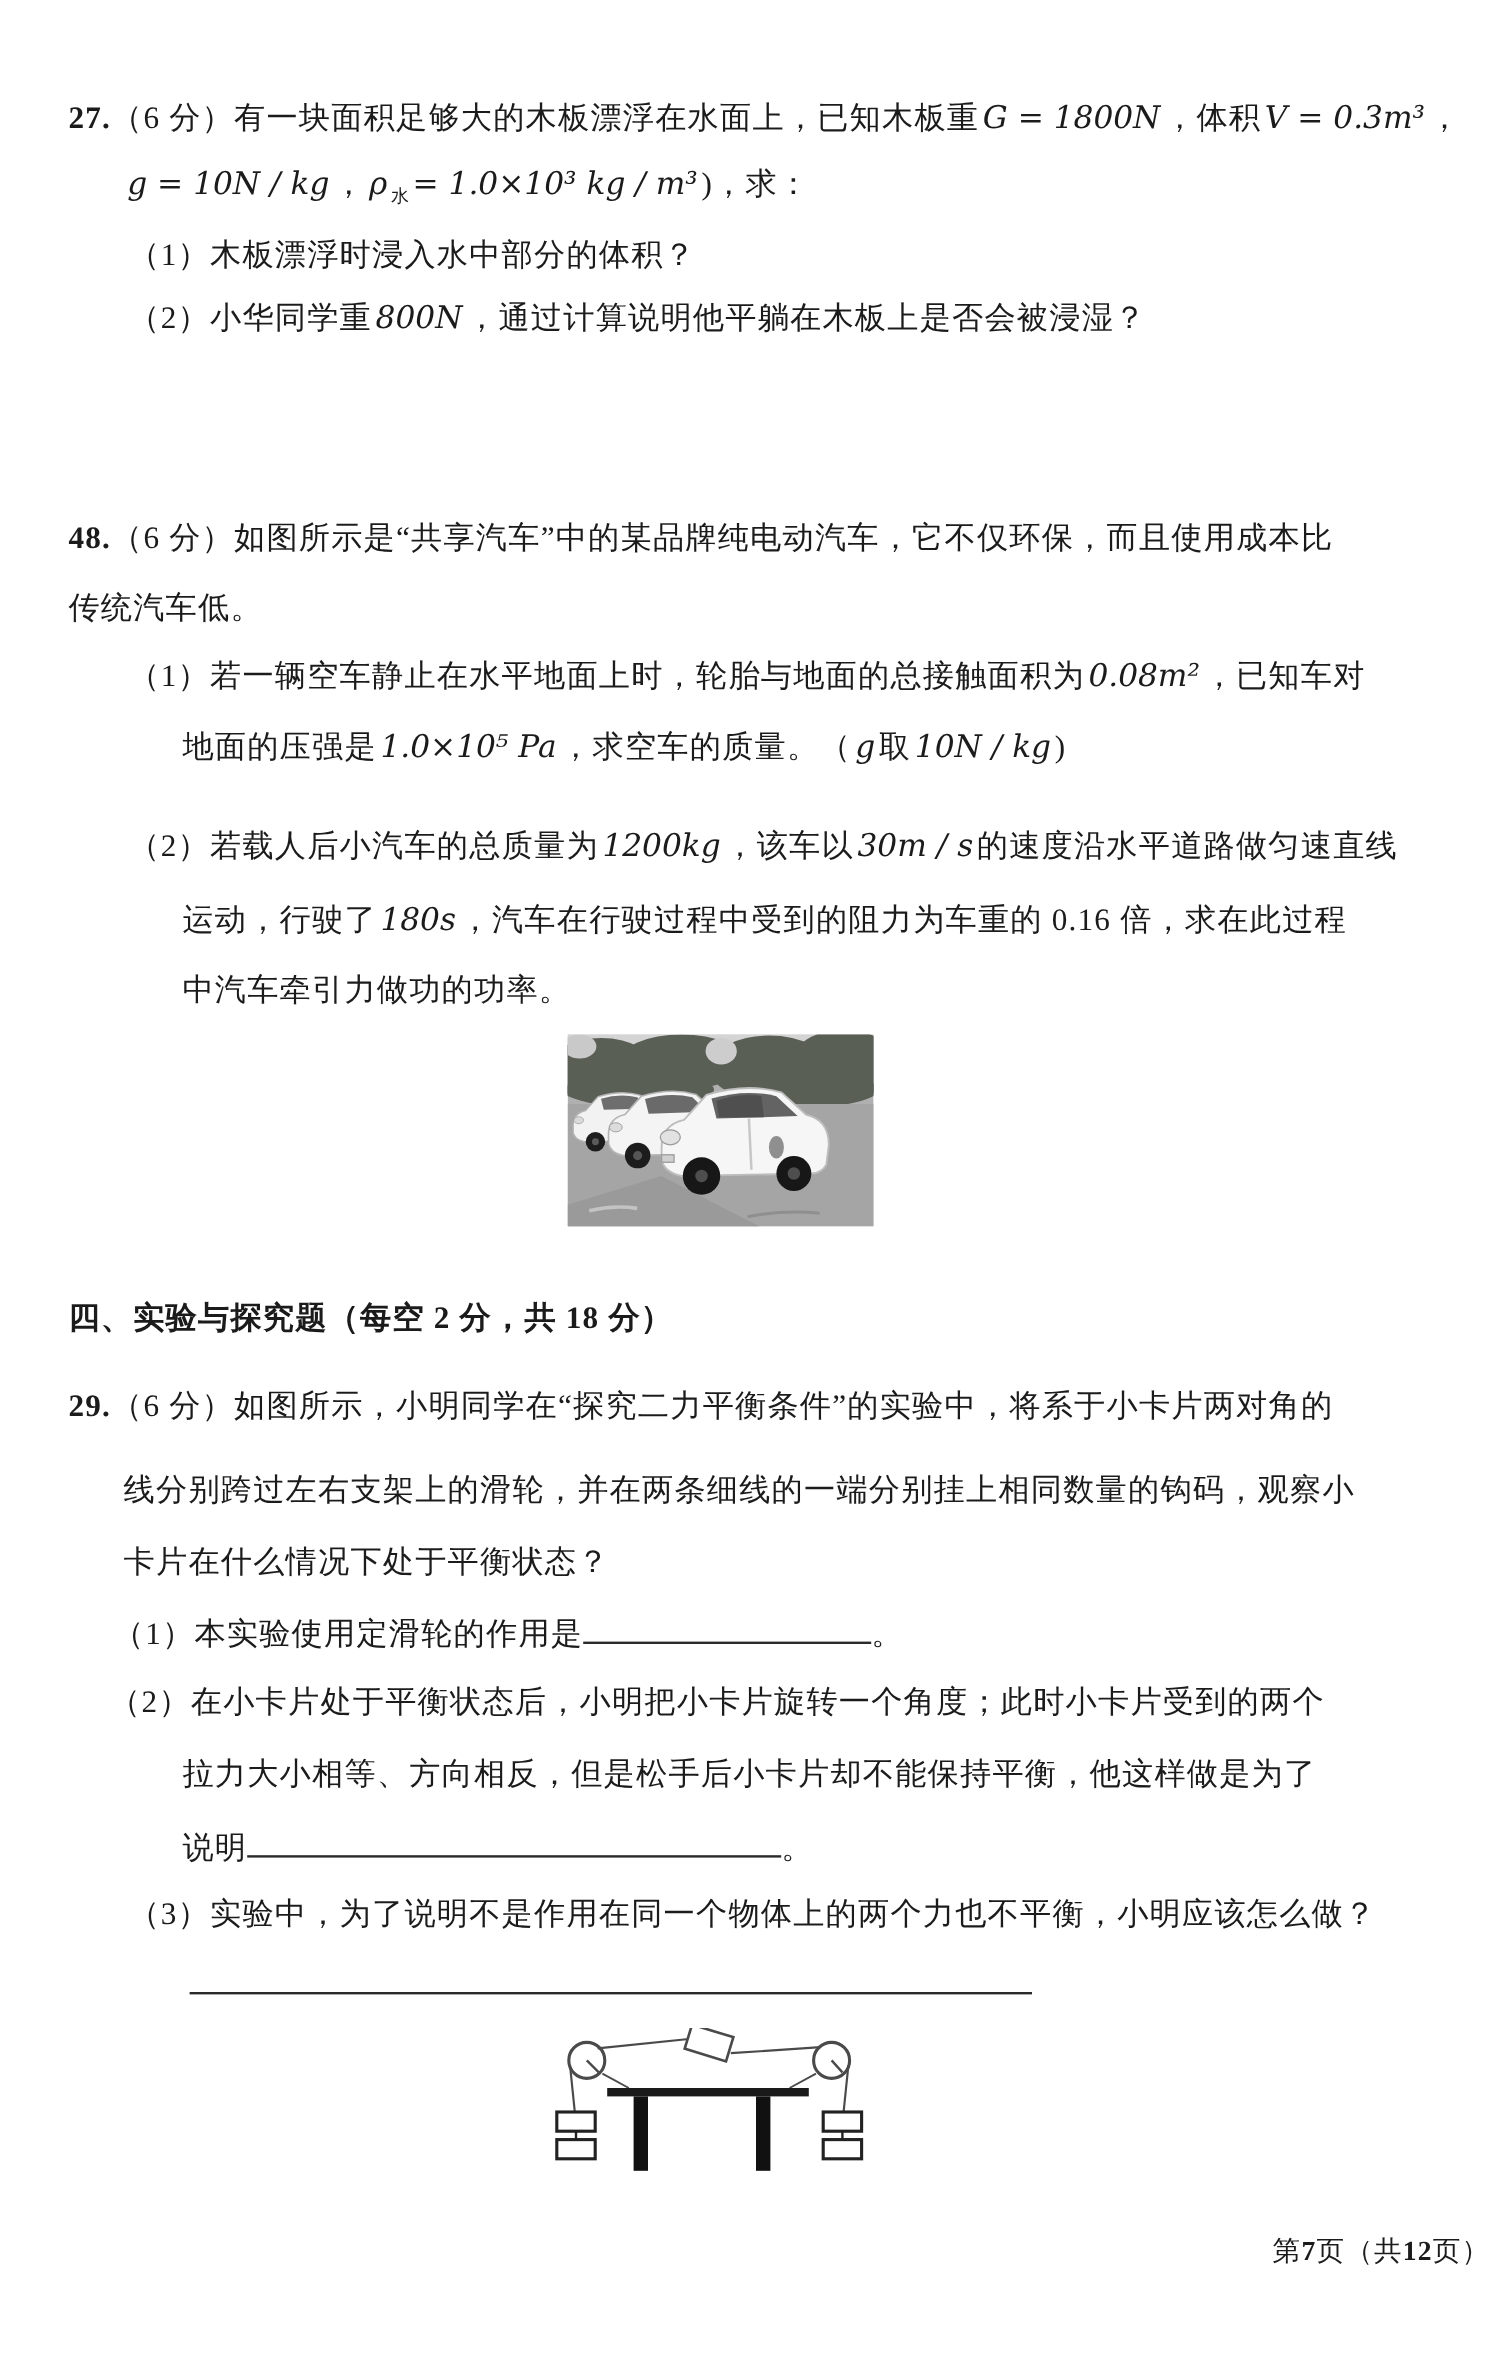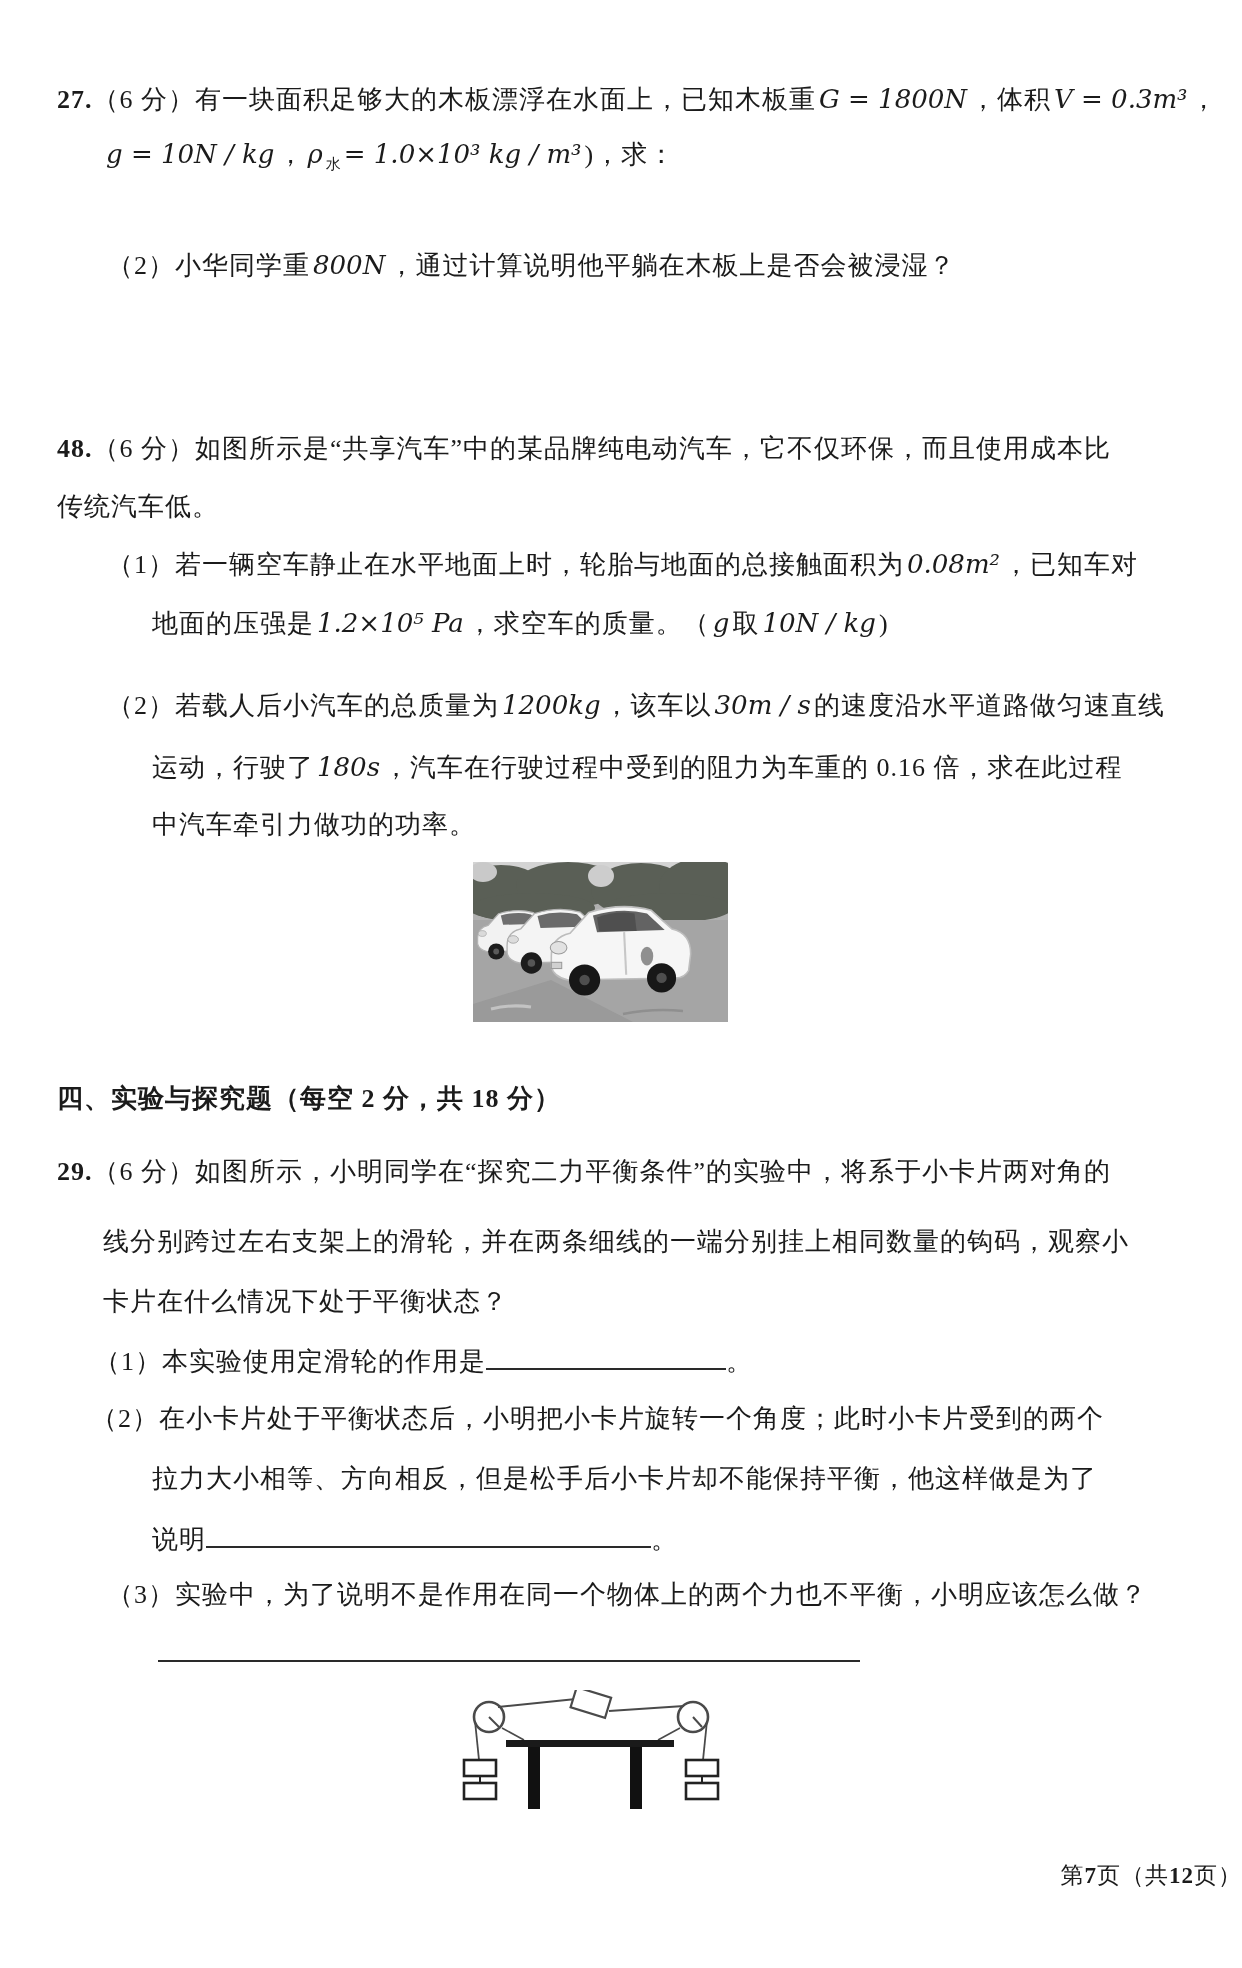--- a/index.html
+++ b/index.html
@@ -26,30 +26,31 @@
 </style>
 </head>
 <body>
 
 <div class="page">
 
   <div class="line" style="top:82px;left:57px"><span class="b">27.</span><span>（6 分）有一块面积足够大的木板漂浮在水面上，已知木板重</span><span class="m">G = 1800N</span><span>，体积</span><span class="m">V = 0.3m³</span><span>，</span></div>
 
   <div class="line" style="top:137px;left:103px"><span class="m">g = 10N / kg</span><span>，</span><span class="m">ρ</span><span class="subsc">水</span><span class="m">= 1.0×10³ kg / m³</span><span>)，求：</span></div>
 
+  <div class="line" style="top:196px;left:107px"><span>（1）木板漂浮时浸入水中部分的体积？</span></div>
 
   <div class="line" style="top:248px;left:107px"><span>（2）小华同学重</span><span class="m">800N</span><span>，通过计算说明他平躺在木板上是否会被浸湿？</span></div>
 
   <div class="line" style="top:432px;left:57px"><span class="b">48.</span><span>（6 分）如图所示是“共享汽车”中的某品牌纯电动汽车，它不仅环保，而且使用成本比</span></div>
 
   <div class="line" style="top:490px;left:57px"><span>传统汽车低。</span></div>
 
   <div class="line" style="top:547px;left:107px"><span>（1）若一辆空车静止在水平地面上时，轮胎与地面的总接触面积为</span><span class="m">0.08m²</span><span>，已知车对</span></div>
 
-  <div class="line" style="top:606px;left:152px"><span>地面的压强是</span><span class="m">1.2×10⁵ Pa</span><span>，求空车的质量。（</span><span class="m">g</span><span>取</span><span class="m">10N / kg</span><span>)</span></div>
+  <div class="line" style="top:606px;left:152px"><span>地面的压强是</span><span class="m">1.0×10⁵ Pa</span><span>，求空车的质量。（</span><span class="m">g</span><span>取</span><span class="m">10N / kg</span><span>)</span></div>
 
   <div class="line" style="top:688px;left:107px"><span>（2）若载人后小汽车的总质量为</span><span class="m">1200kg</span><span>，该车以</span><span class="m">30m / s</span><span>的速度沿水平道路做匀速直线</span></div>
 
   <div class="line" style="top:750px;left:152px"><span>运动，行驶了</span><span class="m">180s</span><span>，汽车在行驶过程中受到的阻力为车重的 0.16 倍，求在此过程</span></div>
 
   <div class="line" style="top:808px;left:152px"><span>中汽车牵引力做功的功率。</span></div>
 
   <div class="figure" style="top:862px;left:473px;width:255px;height:160px" aria-label="共享电动汽车照片">
     <svg width="255" height="160" viewBox="0 0 255 160">
       <rect width="255" height="160" fill="#b0b0b0"></rect>

